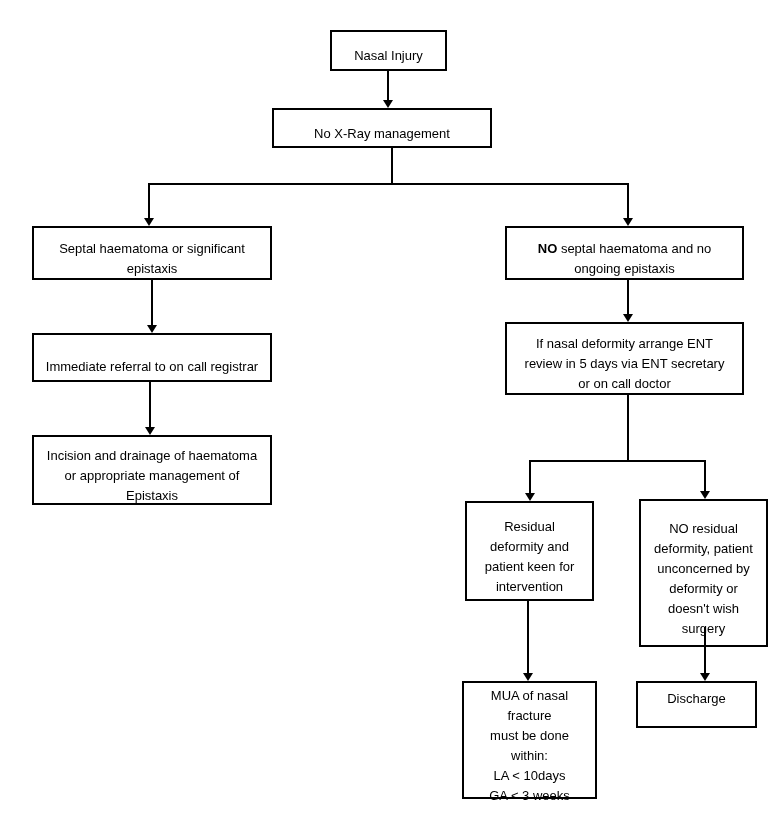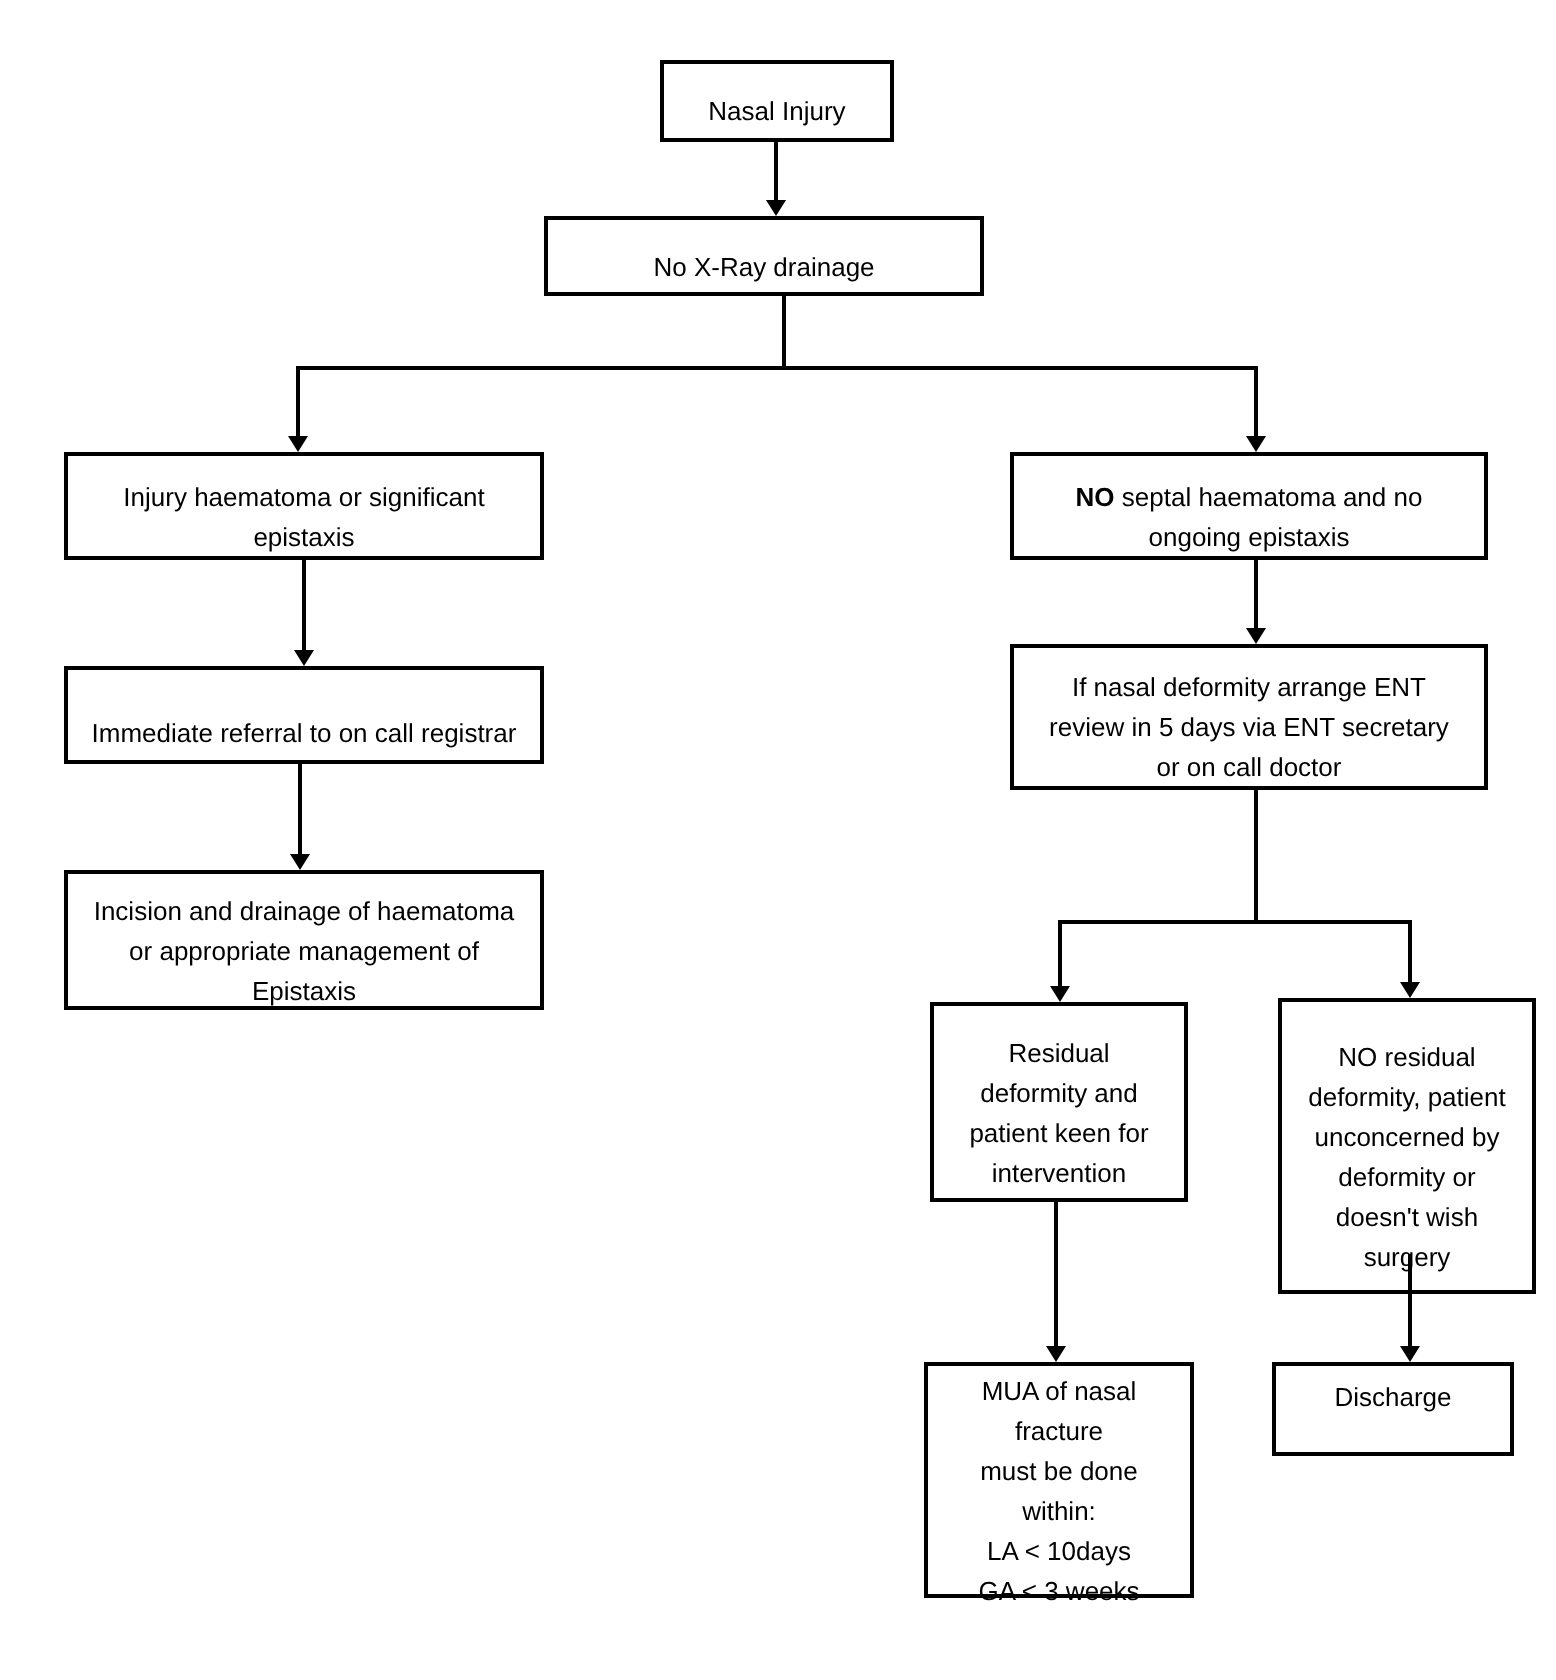--- a/index.html
+++ b/index.html
@@ -41,25 +41,25 @@
 </head>
 <body>
 
 <div id="canvas">
 
   <div class="node" style="left:330px; top:30px; width:117px; height:41px;">
     <span class="txt">Nasal Injury</span>
   </div>
 
   <div class="node" style="left:272px; top:108px; width:220px; height:40px;">
-    <span class="txt">No X-Ray drainage</span>
+    <span class="txt">No X-Ray management</span>
   </div>
 
   <div class="node" style="left:32px; top:226px; width:240px; height:54px;">
-    <span class="txt">Injury haematoma or significant
+    <span class="txt">Septal haematoma or significant
 epistaxis</span>
   </div>
 
   <div class="node top-align" style="left:32px; top:333px; width:240px; height:49px; padding-top:22px;">
     <span class="txt">Immediate referral to on call registrar</span>
   </div>
 
   <div class="node" style="left:32px; top:435px; width:240px; height:70px;">
     <span class="txt">Incision and drainage of haematoma
 or appropriate management of

